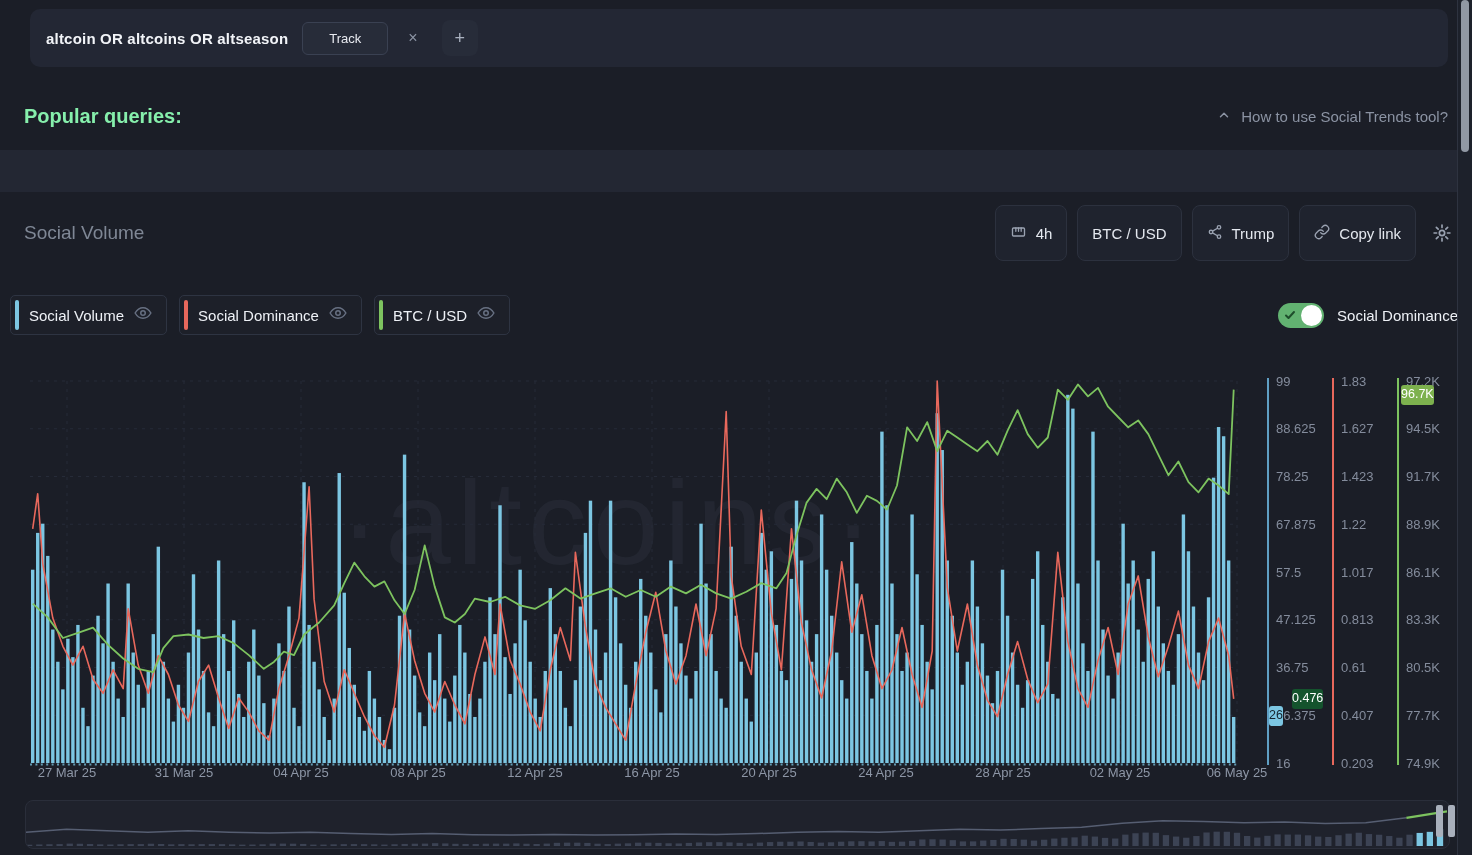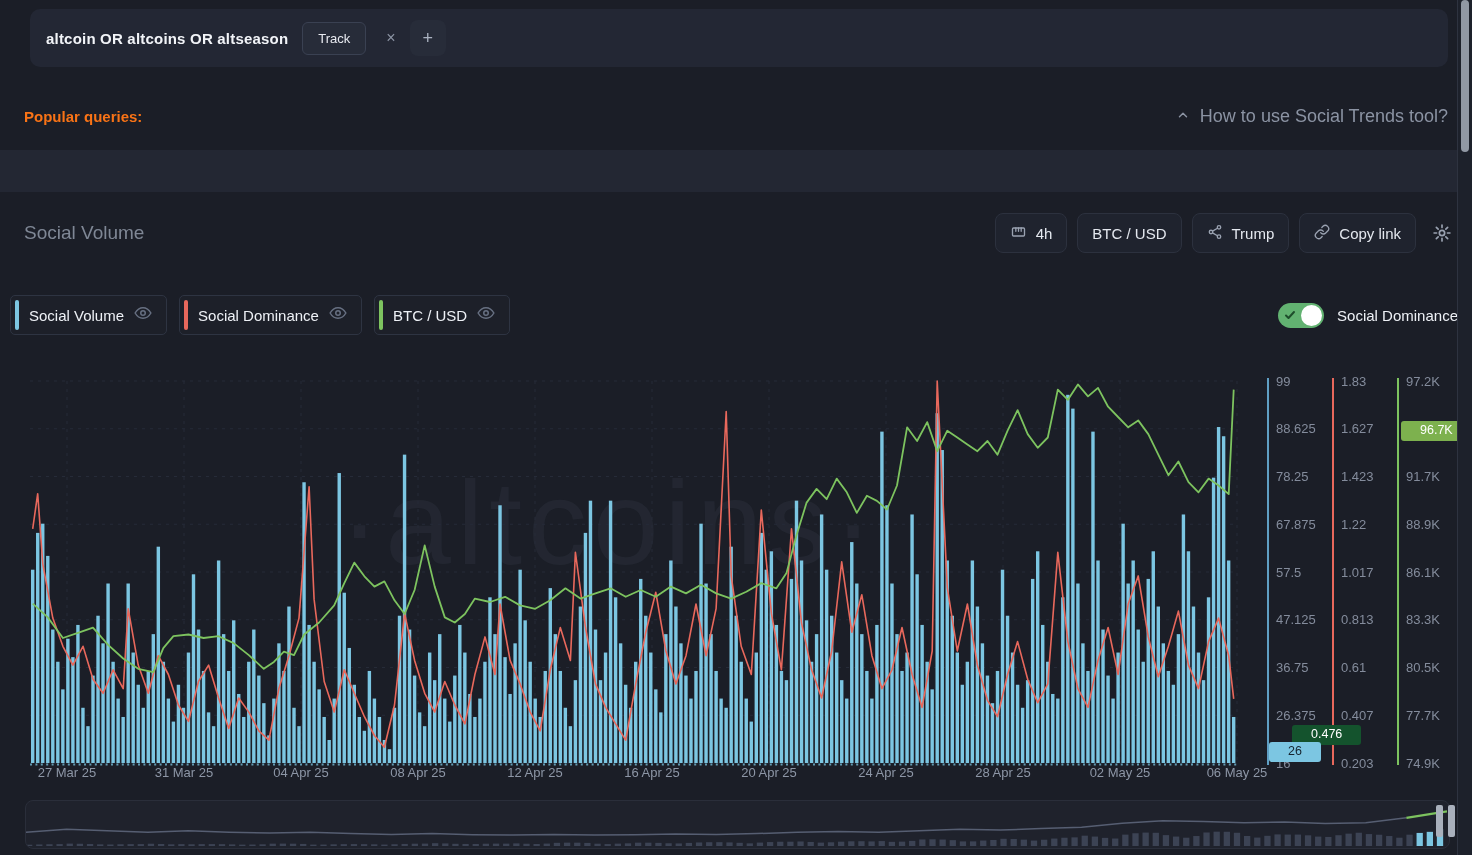--- a/index.html
+++ b/index.html
@@ -2,67 +2,67 @@
 <html><head>
 <meta charset="utf-8">
 <style>
   html,body{margin:0;padding:0;background:#15171e;}
   body{width:1472px;height:855px;overflow:hidden;position:relative;
        font-family:"Liberation Sans", sans-serif;color:#e8eaf0;}
   .app{position:absolute;inset:0;background:#1b1e27;}
 
   
   .search-bar{position:absolute;top:9px;left:30px;width:1418px;height:58px;
-    background:#232734;border-radius:10px;display:flex;align-items:center;padding:0 12px;box-sizing:border-box;gap:4px;}
+    background:#232734;border-radius:10px;display:flex;align-items:center;padding:0 12px;box-sizing:border-box;gap:14px;}
   .token{display:flex;align-items:center;gap:14px;padding:0 4px;}
   .query-text{font-size:15px;font-weight:700;color:#f2f4f8;letter-spacing:.2px;}
   .track-btn{background:#272c39;border:1px solid #3a4152;color:#e8eaf0;font-size:13px;
-    border-radius:6px;padding:8px 15px;cursor:pointer;font-family:inherit;}
+    border-radius:6px;padding:8px 26px;cursor:pointer;font-family:inherit;}
   .remove-x{color:#8b93a3;font-size:16px;cursor:pointer;padding:0 6px;}
   .add-btn{width:36px;height:36px;border-radius:8px;background:#272c39;border:none;color:#aab2c0;
     font-size:18px;line-height:36px;text-align:center;cursor:pointer;font-family:inherit;padding:0;}
 
   
   .popular-row{position:absolute;top:102px;left:24px;right:24px;height:28px;
     display:flex;align-items:center;justify-content:space-between;}
   .popular-left{display:flex;align-items:center;gap:10px;}
-  .pq-label{font-size:15px;font-weight:700;color:#f97316;}
+  .pq-label{font-size:20px;font-weight:700;color:#86efac;}
   .pq-items{font-size:15px;color:#9aa2b3;cursor:pointer;}
-  .help-link{display:flex;align-items:center;gap:10px;color:#8b93a3;font-size:18px;cursor:pointer;}
+  .help-link{display:flex;align-items:center;gap:10px;color:#8b93a3;font-size:15px;cursor:pointer;}
 
   .band{position:absolute;top:150px;left:0;width:100%;height:42px;background:#232733;}
 
   
   .panel-header{position:absolute;top:211px;left:24px;right:14px;height:44px;
     display:flex;align-items:center;}
   .panel-title{font-size:19px;color:#7f8795;}
   .toolbar{margin-left:auto;display:flex;align-items:center;gap:10px;}
   .tool-btn{display:flex;align-items:center;gap:9px;background:#1f232e;border:1px solid #2c313e;
-    border-radius:8px;height:40px;padding:0 14px;font-size:15px;color:#e4e8ef;cursor:pointer;font-family:inherit;}
+    border-radius:8px;height:56px;padding:0 14px;font-size:15px;color:#e4e8ef;cursor:pointer;font-family:inherit;}
   .icon-btn{border:none;background:none;padding:0 6px;cursor:pointer;display:flex;align-items:center;}
   .tool-btn svg,.icon-btn svg{flex:none;}
 
   
   .legend-row{position:absolute;top:295px;left:10px;right:14px;height:40px;display:flex;align-items:center;}
   .legend-chip{display:flex;align-items:center;gap:10px;border:1px solid #2e3442;border-radius:5px;
     height:38px;padding:0 14px 0 0;margin-right:12px;cursor:pointer;background:rgba(255,255,255,0.01);}
   .chip-bar{width:4px;height:30px;border-radius:3px;margin-left:4px;}
   .chip-label{font-size:15px;color:#eef1f6;}
   .toggle-group{margin-left:auto;display:flex;align-items:center;gap:13px;}
   .toggle{width:46px;height:25px;border-radius:13px;background:#62b271;position:relative;cursor:pointer;}
   .toggle .knob{position:absolute;right:2px;top:2px;width:21px;height:21px;border-radius:50%;background:#fff;}
   .toggle svg{position:absolute;left:6px;top:6px;}
   .toggle-label{font-size:15px;color:#eef1f6;}
 
   
   .chart-area{position:absolute;top:360px;left:0;width:1472px;height:425px;}
   .watermark{position:absolute;left:340px;top:95px;font-size:118px;letter-spacing:6px;
     color:rgba(148,160,190,0.07);pointer-events:none;white-space:nowrap;}
   #chart-svg{position:absolute;inset:0;}
-  .badge{position:absolute;font-size:12.5px;padding:3px 19px;border-radius:3px;line-height:1.1;margin-top:36px;}
+  .badge{position:absolute;font-size:12.5px;padding:3px 0;border-radius:3px;line-height:1.1;}
   .badge-green{left:1401px;top:25px;background:#7db14e;color:#fff;}
   .badge-red{left:1292px;top:329px;background:#14532d;color:#fff;}
   .badge-blue{left:1269px;top:346px;background:#7cc6e2;color:#15242e;}
 
   
   .minimap{position:absolute;top:800px;left:25px;width:1423px;height:47px;background:#1f222c;
     border:1px solid #2a2e3a;border-radius:8px;overflow:hidden;cursor:pointer;}
   .pause-btn{position:absolute;left:1432px;top:801px;width:26px;height:40px;display:flex;gap:5px;
     align-items:center;justify-content:center;cursor:pointer;}
   .pause-btn span{display:block;width:7px;height:32px;border-radius:2px;background:#a9b0bc;}

